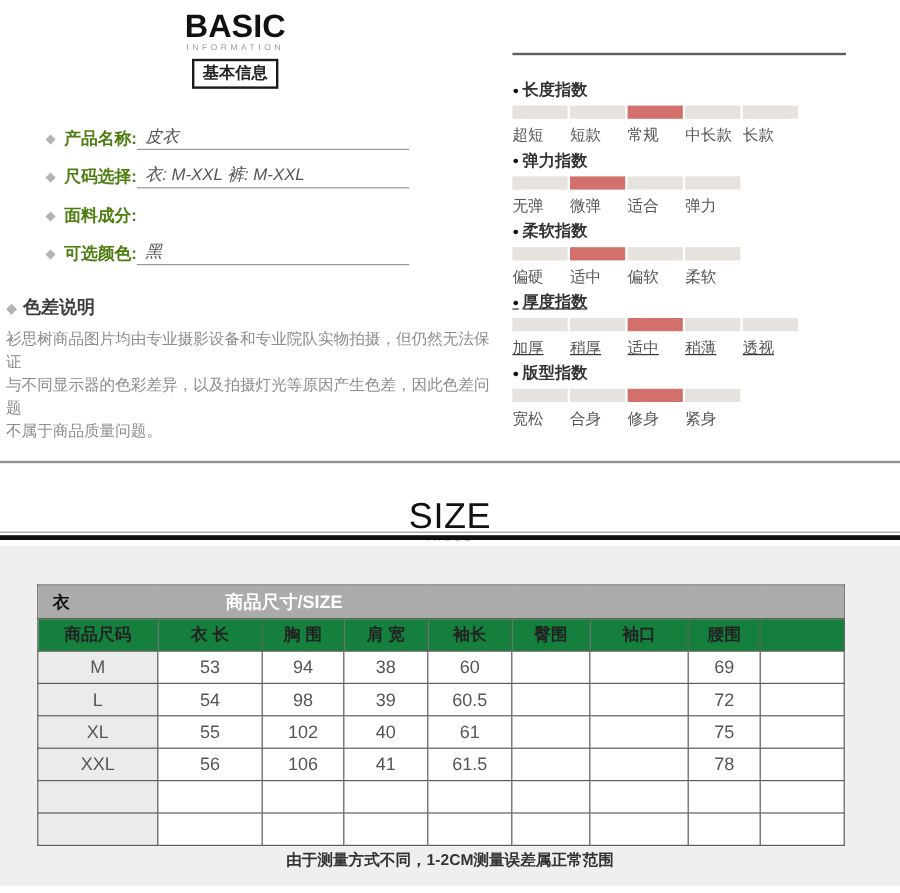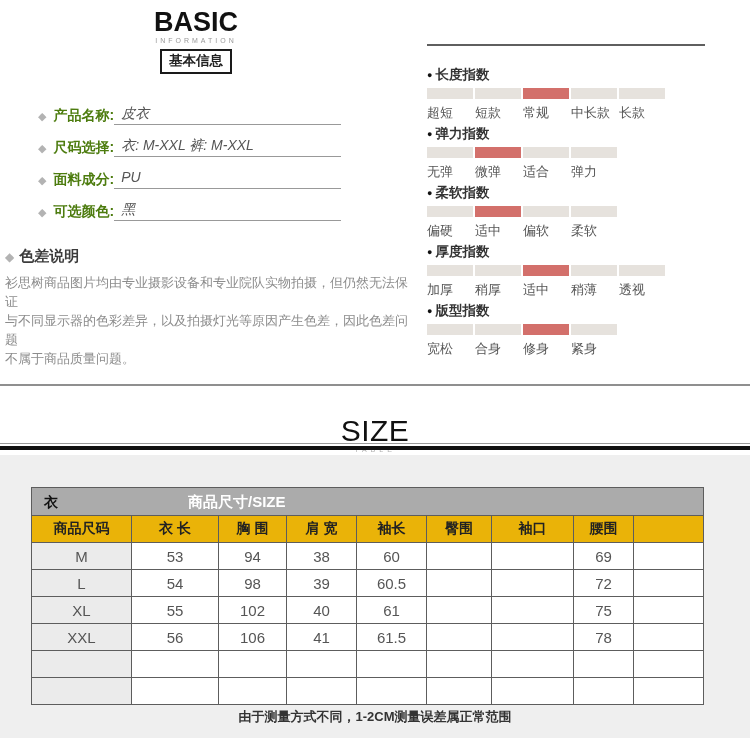--- a/index.html
+++ b/index.html
@@ -45,21 +45,21 @@
   .size-box { display:inline-block; margin-top:3px; border:3px double #555; padding:0 12px 1px; font-size:14px; color:#444; }
   .line-thin { position:absolute; left:0; top:443px; width:750px; height:1px; background:#9a9a9a; }
   .line-thick { position:absolute; left:0; top:446px; width:750px; height:4px; background:#101010; }
   .gray-panel { position:absolute; left:0; top:455px; width:750px; height:283px; background:#efefef; }
   
   .size-table { position:absolute; left:31px; top:487px; width:672px; border-collapse:collapse; background:#fff; table-layout:fixed; }
   .size-table th, .size-table td { border:1px solid #5d5d5d; text-align:center; vertical-align:middle; }
   .tbl-head-row th { background:#ababab; height:28px; position:relative; }
   .tbl-cat { position:absolute; left:12px; top:6px; font-size:14px; font-weight:bold; color:#111; }
   .tbl-title { position:absolute; left:156px; top:5px; font-size:15px; font-weight:bold; color:#fff; }
-  .col-head th { height:27px; font-size:14px; font-weight:bold; color:#222; background:#eab308; }
+  .col-head th { height:27px; font-size:14px; font-weight:bold; color:#222; background:#15803d; }
   .data-row td { height:27px; font-size:15px; color:#555; background:#fff; }
   .data-row td:first-child { background:#ebebeb; }
   .size-note { position:absolute; left:0; top:708px; width:750px; text-align:center; font-size:13px; font-weight:bold; color:#333; }
 </style>
 </head>
 <body>
 
 <div class="page">
 
   <div class="basic-logo">
@@ -75,21 +75,20 @@
       <span class="field-value">皮衣</span>
     </div>
     <div class="field-row">
       <span class="diamond">◆</span>
       <span class="field-label">尺码选择:</span>
       <span class="field-value">衣: M-XXL 裤: M-XXL</span>
     </div>
     <div class="field-row">
       <span class="diamond">◆</span>
       <span class="field-label">面料成分:</span>
-      <span class="field-value">PU</span>
     </div>
     <div class="field-row">
       <span class="diamond">◆</span>
       <span class="field-label">可选颜色:</span>
       <span class="field-value">黑</span>
     </div>
   </div>
 
   <div class="color-note">
     <div class="note-title-row">
@@ -149,21 +148,21 @@
         <div class="seg"></div>
       </div>
       <div class="index-labels">
         <span class="lbl">偏硬</span>
         <span class="lbl">适中</span>
         <span class="lbl">偏软</span>
         <span class="lbl">柔软</span>
       </div>
     </div>
 
-    <div class="index-block" style="top:244px;">
+    <div class="index-block" style="top:244px;text-decoration:underline;">
       <div class="index-heading"><span class="bullet">●</span><span>厚度指数</span></div>
       <div class="index-bars">
         <div class="seg"></div>
         <div class="seg"></div>
         <div class="seg selected"></div>
         <div class="seg"></div>
         <div class="seg"></div>
       </div>
       <div class="index-labels">
         <span class="lbl">加厚</span>

